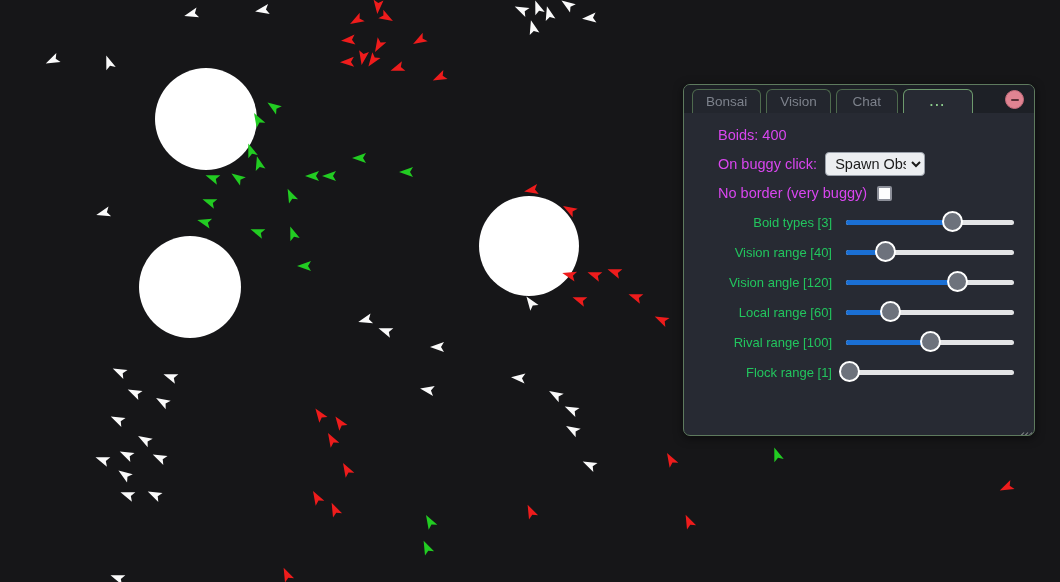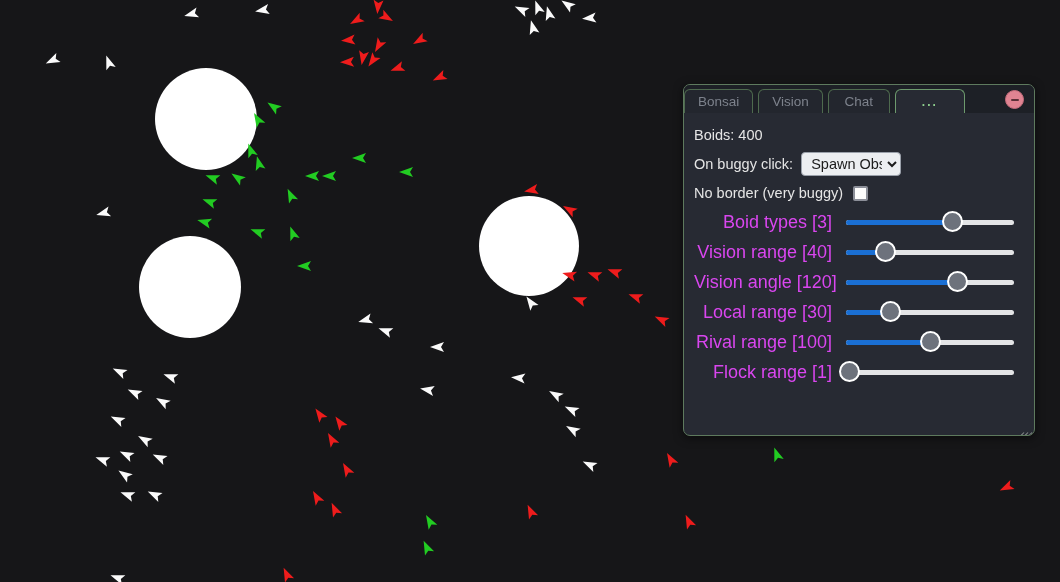--- a/index.html
+++ b/index.html
@@ -40,20 +40,21 @@
     box-shadow: 0 2px 10px rgba(0,0,0,0.55);
   }
 
   
   .tabstrip {
     position: relative;
     height: 28px;
     background: #1d2026;
     display: flex;
     align-items: flex-end;
+    padding-left: 8px;
     box-sizing: border-box;
     text-align: right;
   }
   .tab {
     height: 24px;
     min-width: 62px;
     margin-right: 5px;
     padding: 0 13px;
     display: flex;
     align-items: center;
@@ -124,21 +125,21 @@
   }
 
   .row {
     display: flex;
     align-items: center;
     height: 30px;
     white-space: nowrap;
   }
   .row.tight { height: 28px; }
 
-  .plain-label { color: #e5e5e5; font-size: 14.5px; }
+  .plain-label { color: #d946ef; font-size: 14.5px; margin-left: 24px; }
 
   select.dropdown {
     font-family: "Liberation Sans", sans-serif;
     font-size: 14.5px;
     color: #1b1b1b;
     background: #eceef1;
     border: 1px solid #9aa0aa;
     border-radius: 4px;
     padding: 2px 2px 2px 5px;
     width: 100px;
@@ -160,22 +161,22 @@
   
   .slider-row {
     display: flex;
     align-items: center;
     height: 30px;
   }
   .slider-label {
     width: 152px;
     text-align: right;
     padding-right: 14px;
-    font-size: 18px;
-    color: #d946ef;
+    font-size: 13px;
+    color: #22c55e;
     box-sizing: border-box;
     white-space: nowrap;
   }
   .slider {
     position: relative;
     width: 168px;
     height: 22px;
     cursor: pointer;
     flex: none;
   }
@@ -383,21 +384,21 @@
         </div>
         <div class="slider-row">
           <span class="slider-label">Vision angle [120]</span>
           <span class="slider">
             <span class="track"></span>
             <span class="fill" style="width: 110.88px;"></span>
             <span class="thumb" style="left: 110.88px;"></span>
           </span>
         </div>
         <div class="slider-row">
-          <span class="slider-label">Local range [30]</span>
+          <span class="slider-label">Local range [60]</span>
           <span class="slider">
             <span class="track"></span>
             <span class="fill" style="width: 43.68px;"></span>
             <span class="thumb" style="left: 43.68px;"></span>
           </span>
         </div>
         <div class="slider-row">
           <span class="slider-label">Rival range [100]</span>
           <span class="slider">
             <span class="track"></span>

